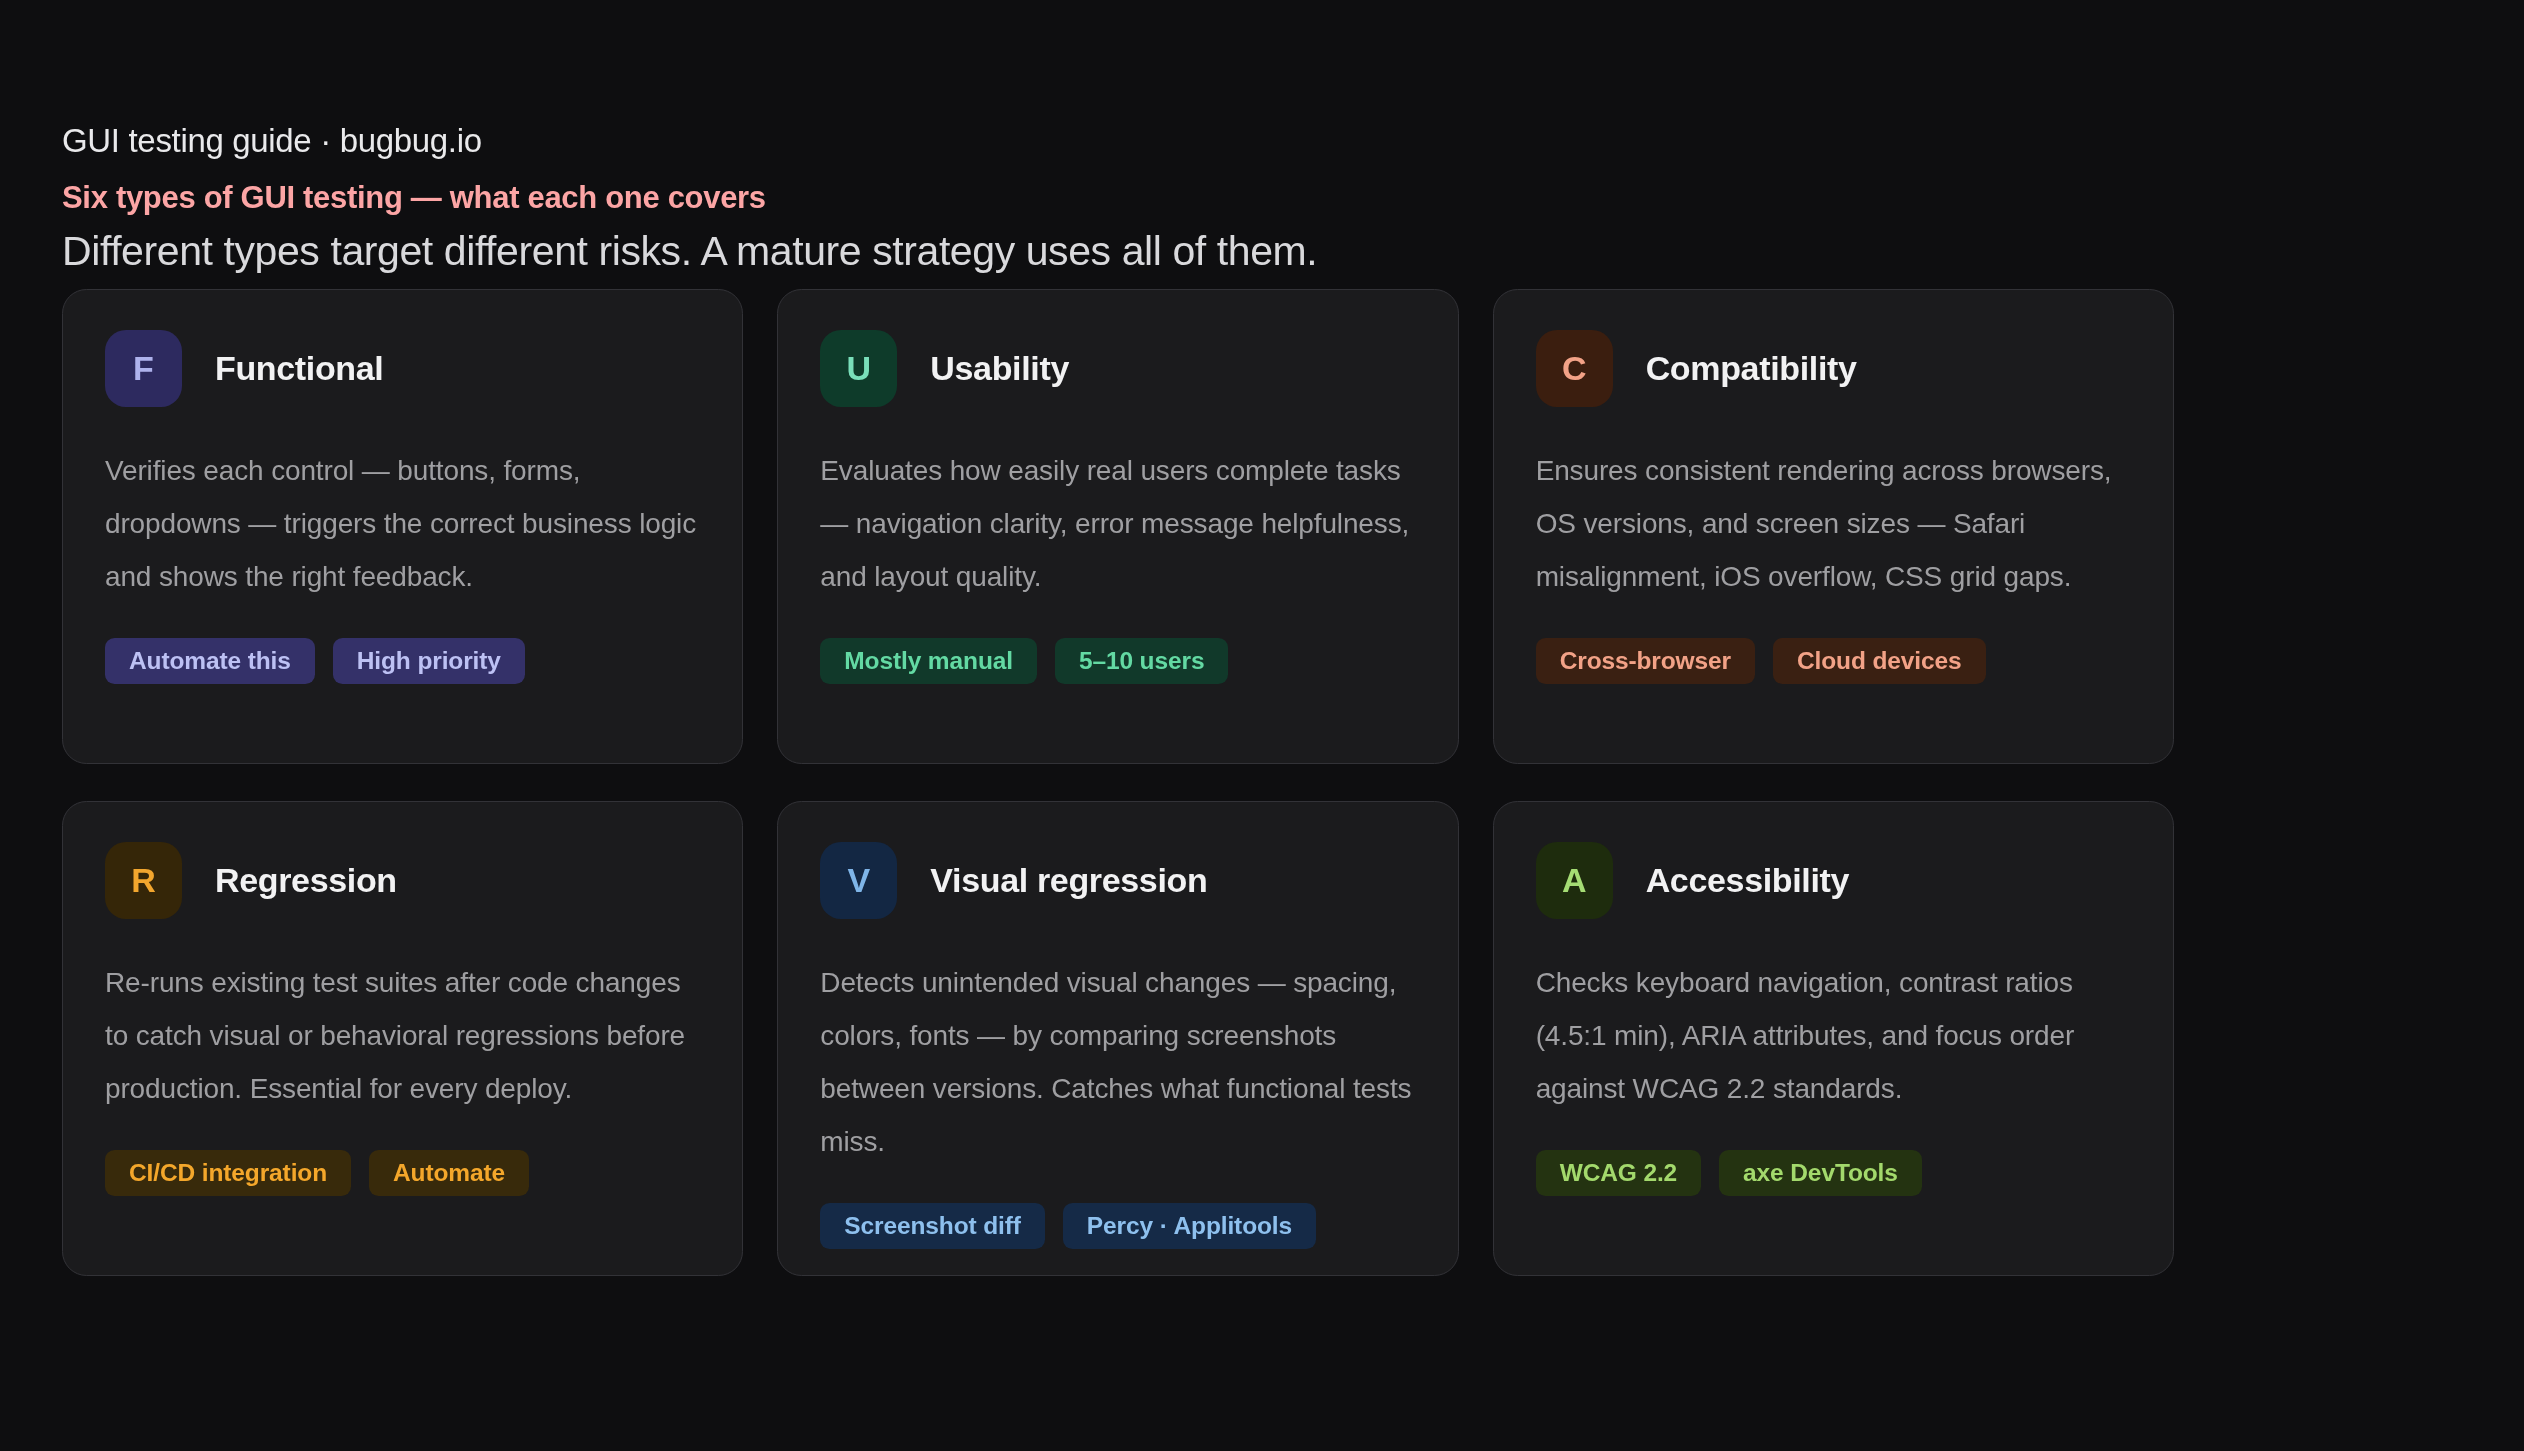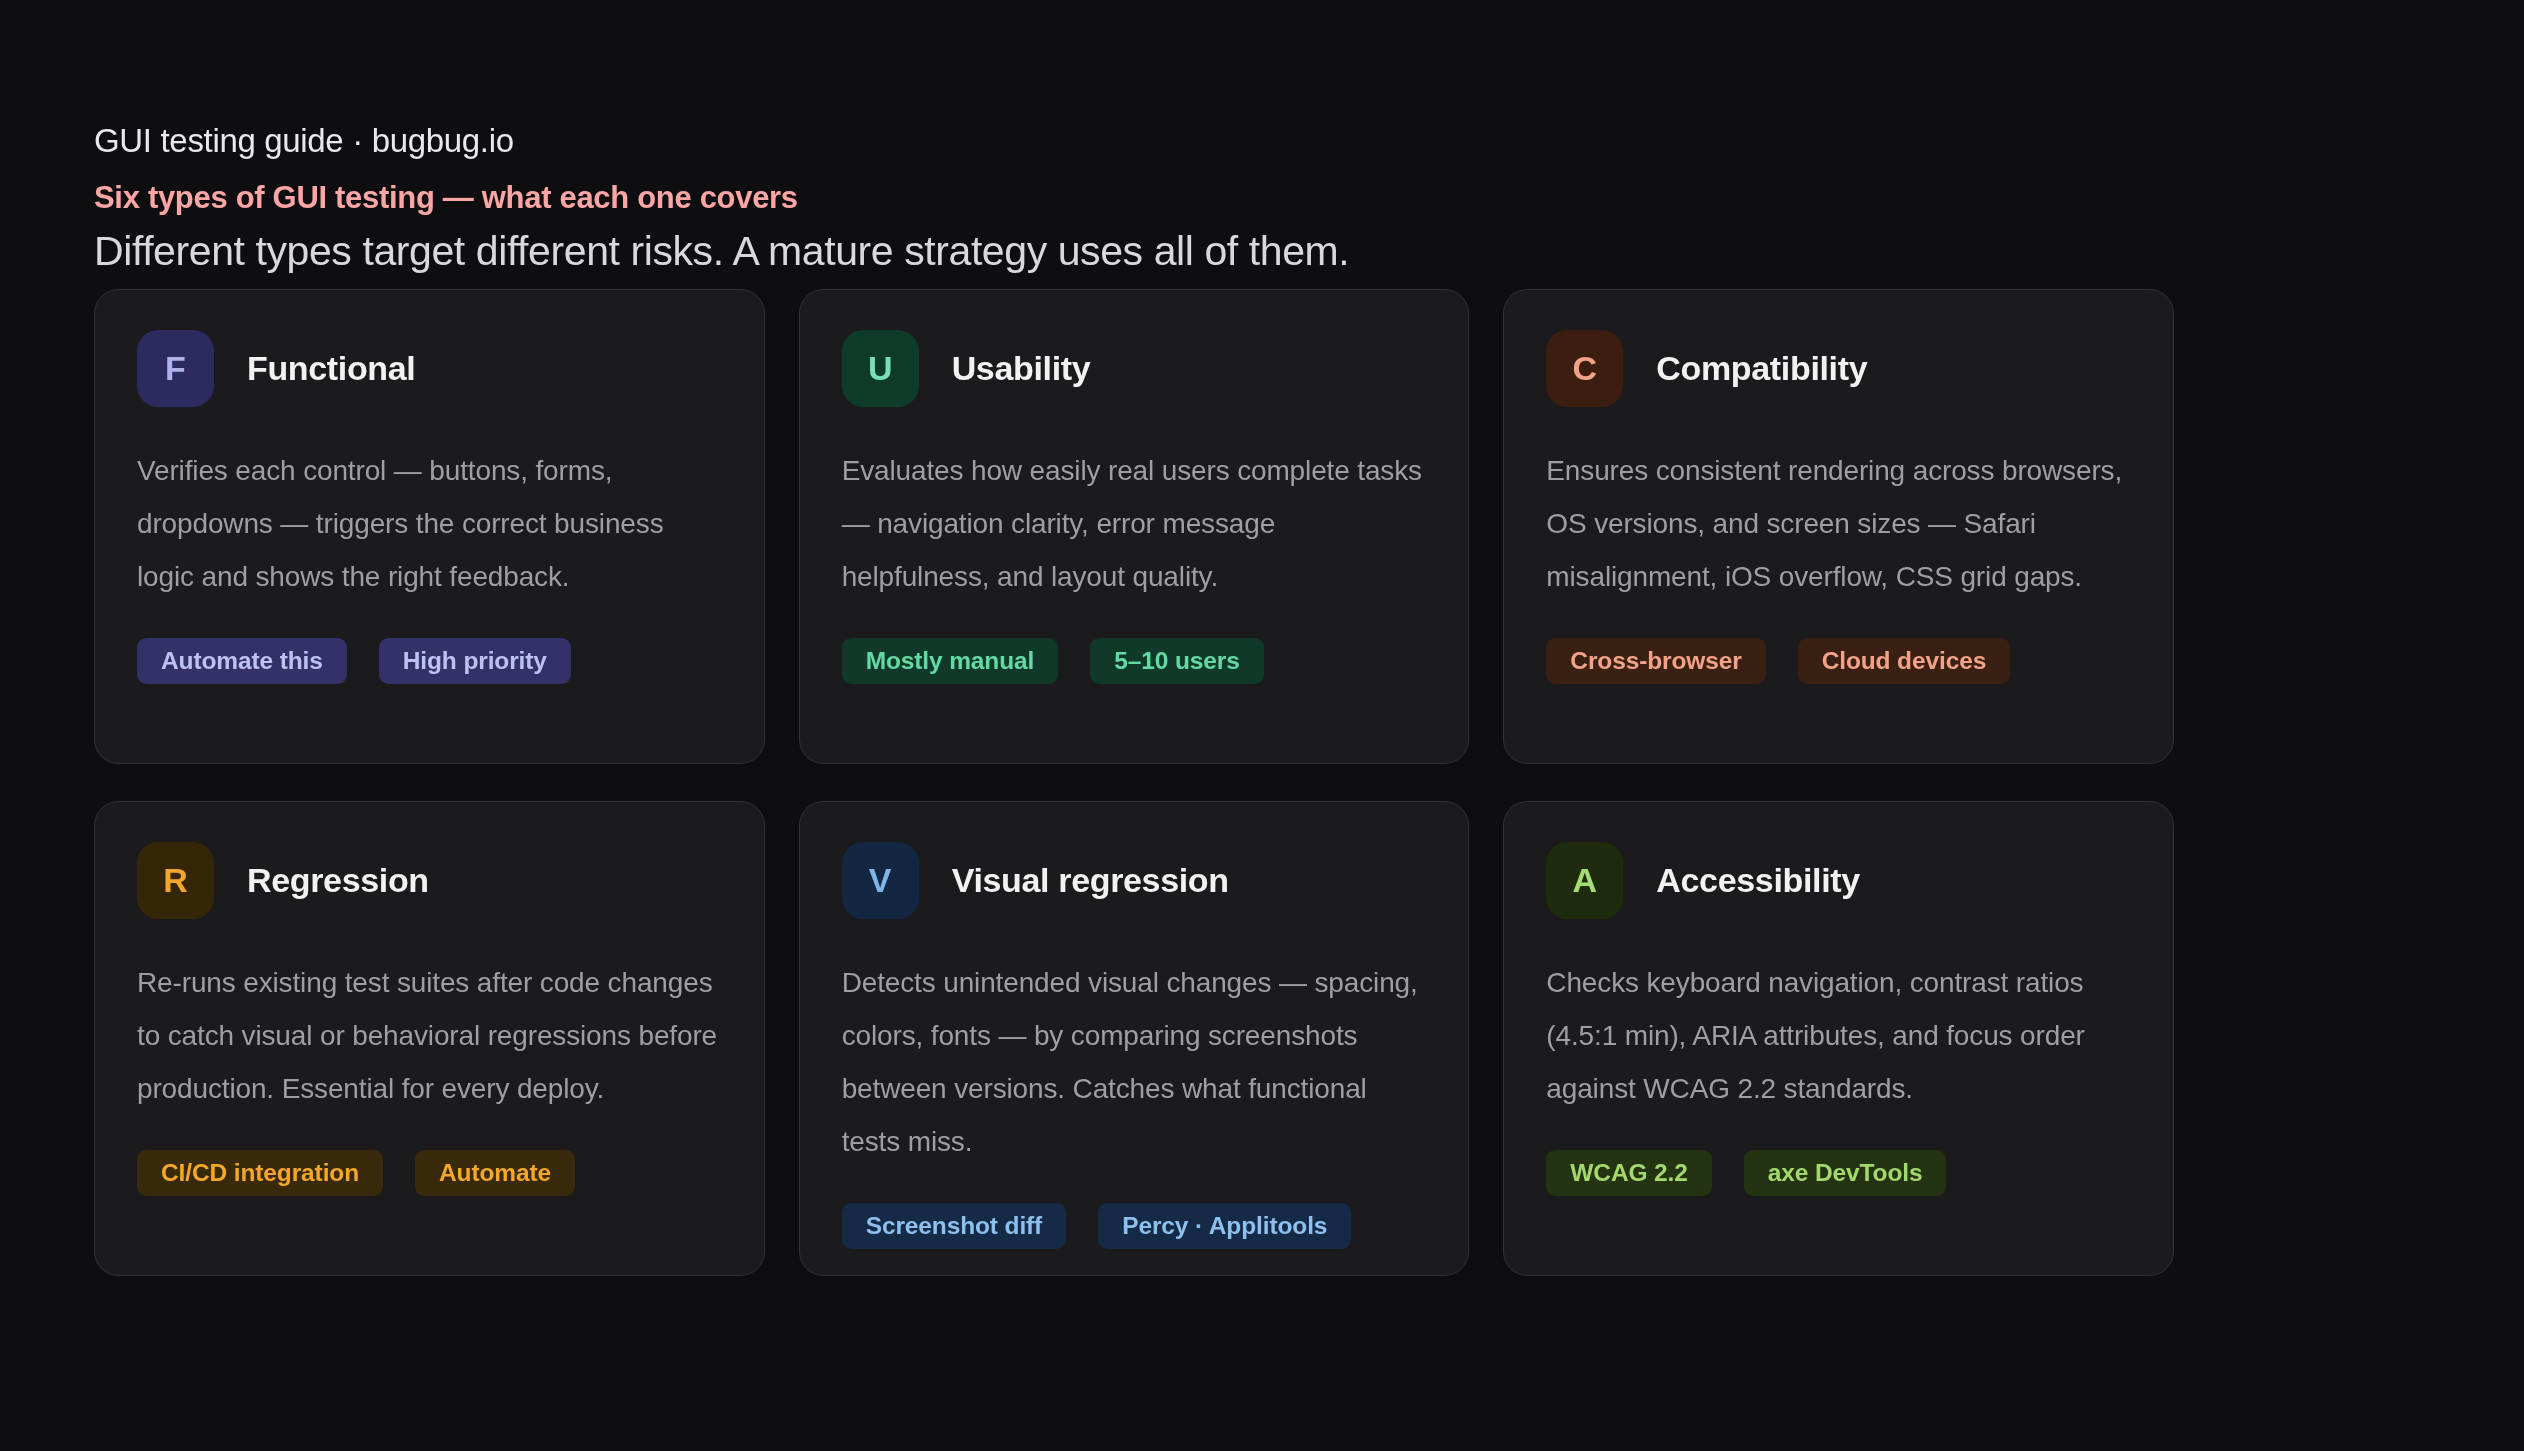--- a/index.html
+++ b/index.html
@@ -8,21 +8,21 @@
     width: 2525px;
     height: 1452px;
     overflow: hidden;
     font-family: "Liberation Sans", sans-serif;
     -webkit-font-smoothing: antialiased;
   }
   .page {
     width: 2301px;
     height: 1452px;
     background: #0e0e10;
-    padding: 121px 127px 0 94px;
+    padding: 121px 127px 0 62px;
   }
   
   .eyebrow {
     font-size: 33px;
     line-height: 39px;
     color: #e9e9eb;
     letter-spacing: -0.01em;
   }
   .title {
     margin-top: 12.3px;
@@ -82,21 +82,21 @@
     margin-top: 37px;
     max-width: 656px;
     font-size: 28px;
     line-height: 53px;
     color: #9f9fa2;
     letter-spacing: -0.005em;
   }
   .tags {
     margin-top: 35px;
     display: flex;
-    gap: 32px;
+    gap: 18px;
   }
   .tag {
     height: 46px;
     padding: 0 24px;
     border-radius: 9.6px;
     display: inline-flex;
     align-items: center;
     font-size: 24.5px;
     font-weight: 700;
     letter-spacing: -0.005em;

